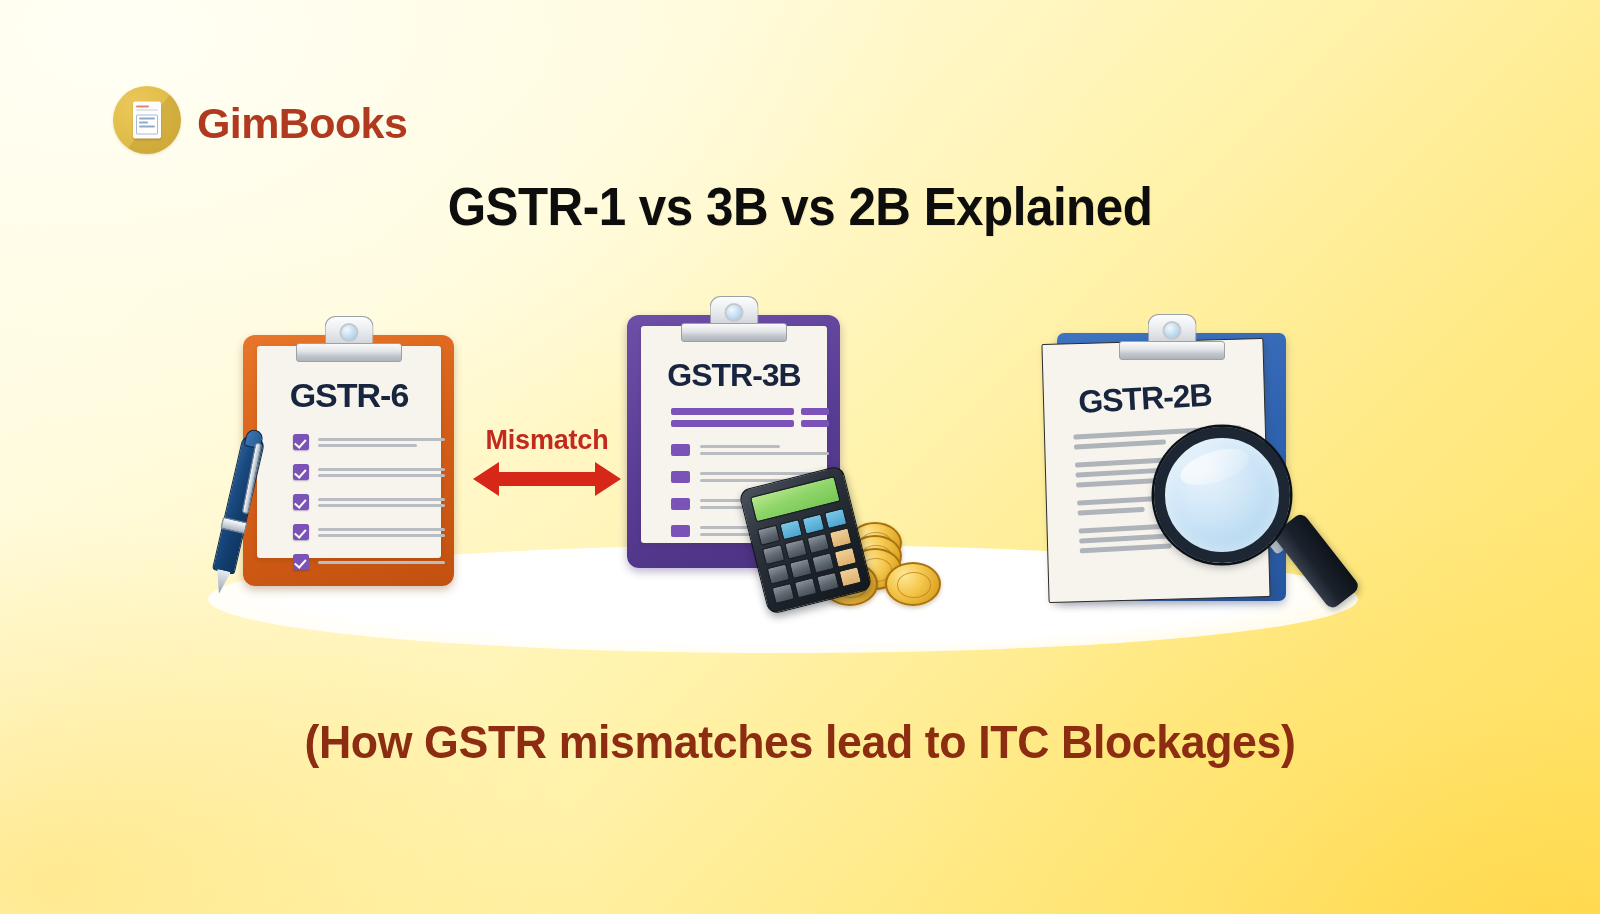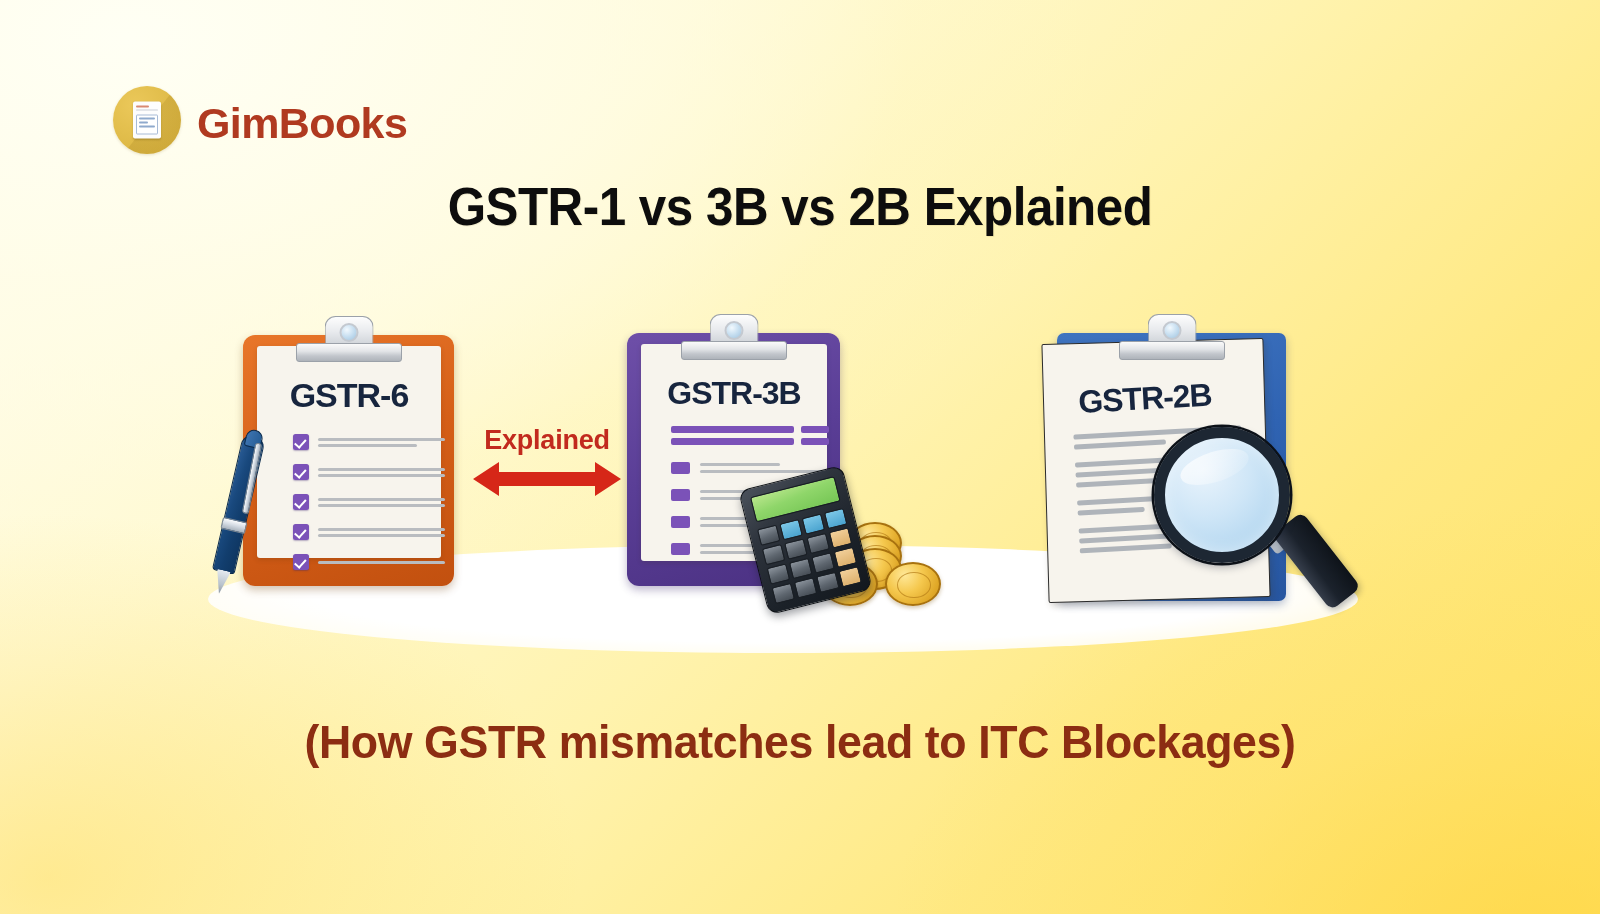--- a/index.html
+++ b/index.html
@@ -114,21 +114,21 @@
   #board1 { left:243px; top:335px; width:211px; height:251px; }
   #board1 .board {
     background:linear-gradient(160deg,#E8762A 0%,#D55F18 48%,#C2500F 100%);
     box-shadow:0 4px 9px rgba(110,60,10,0.30);
   }
   #board1 .paper { left:14px; top:11px; right:13px; bottom:28px; }
   #board1 .clip-wrap { left:53px; top:-19px; width:106px; height:46px; }
   #board1 .doc-title { top:30px; font-size:34px; }
 
   
-  #board2 { left:627px; top:333px; width:213px; height:253px; }
+  #board2 { left:627px; top:315px; width:213px; height:253px; }
   #board2 .board {
     background:linear-gradient(160deg,#6E4FA8 0%,#5A3E96 48%,#4A3081 100%);
     box-shadow:0 4px 9px rgba(60,40,110,0.32);
   }
   #board2 .paper { left:14px; top:11px; right:13px; bottom:25px; }
   #board2 .clip-wrap { left:54px; top:-19px; width:106px; height:46px; }
   #board2 .doc-title { top:31px; font-size:32px; }
 
   
   #board3 { left:1057px; top:333px; width:229px; height:268px; }
@@ -381,21 +381,21 @@
 
   <div id="pen">
     <div class="barrel"></div>
     <div class="cap"></div>
     <div class="penclip"></div>
     <div class="band"></div>
     <div class="tip"></div>
   </div>
 
   <div id="conn1" class="conn">
-    <div class="conn-label">Explained</div>
+    <div class="conn-label">Mismatch</div>
     <svg class="arrow" viewBox="0 0 156 44">
       <path d="M4 22 L30 5 L30 15 L126 15 L126 5 L152 22 L126 39 L126 29 L30 29 L30 39 Z" fill="#D62718"></path>
     </svg>
   </div>
 
   <div id="board2" class="clipboard">
     <div class="board"></div>
     <div class="paper">
       <div class="doc-title">GSTR-3B</div>
       <div id="b2-head">

